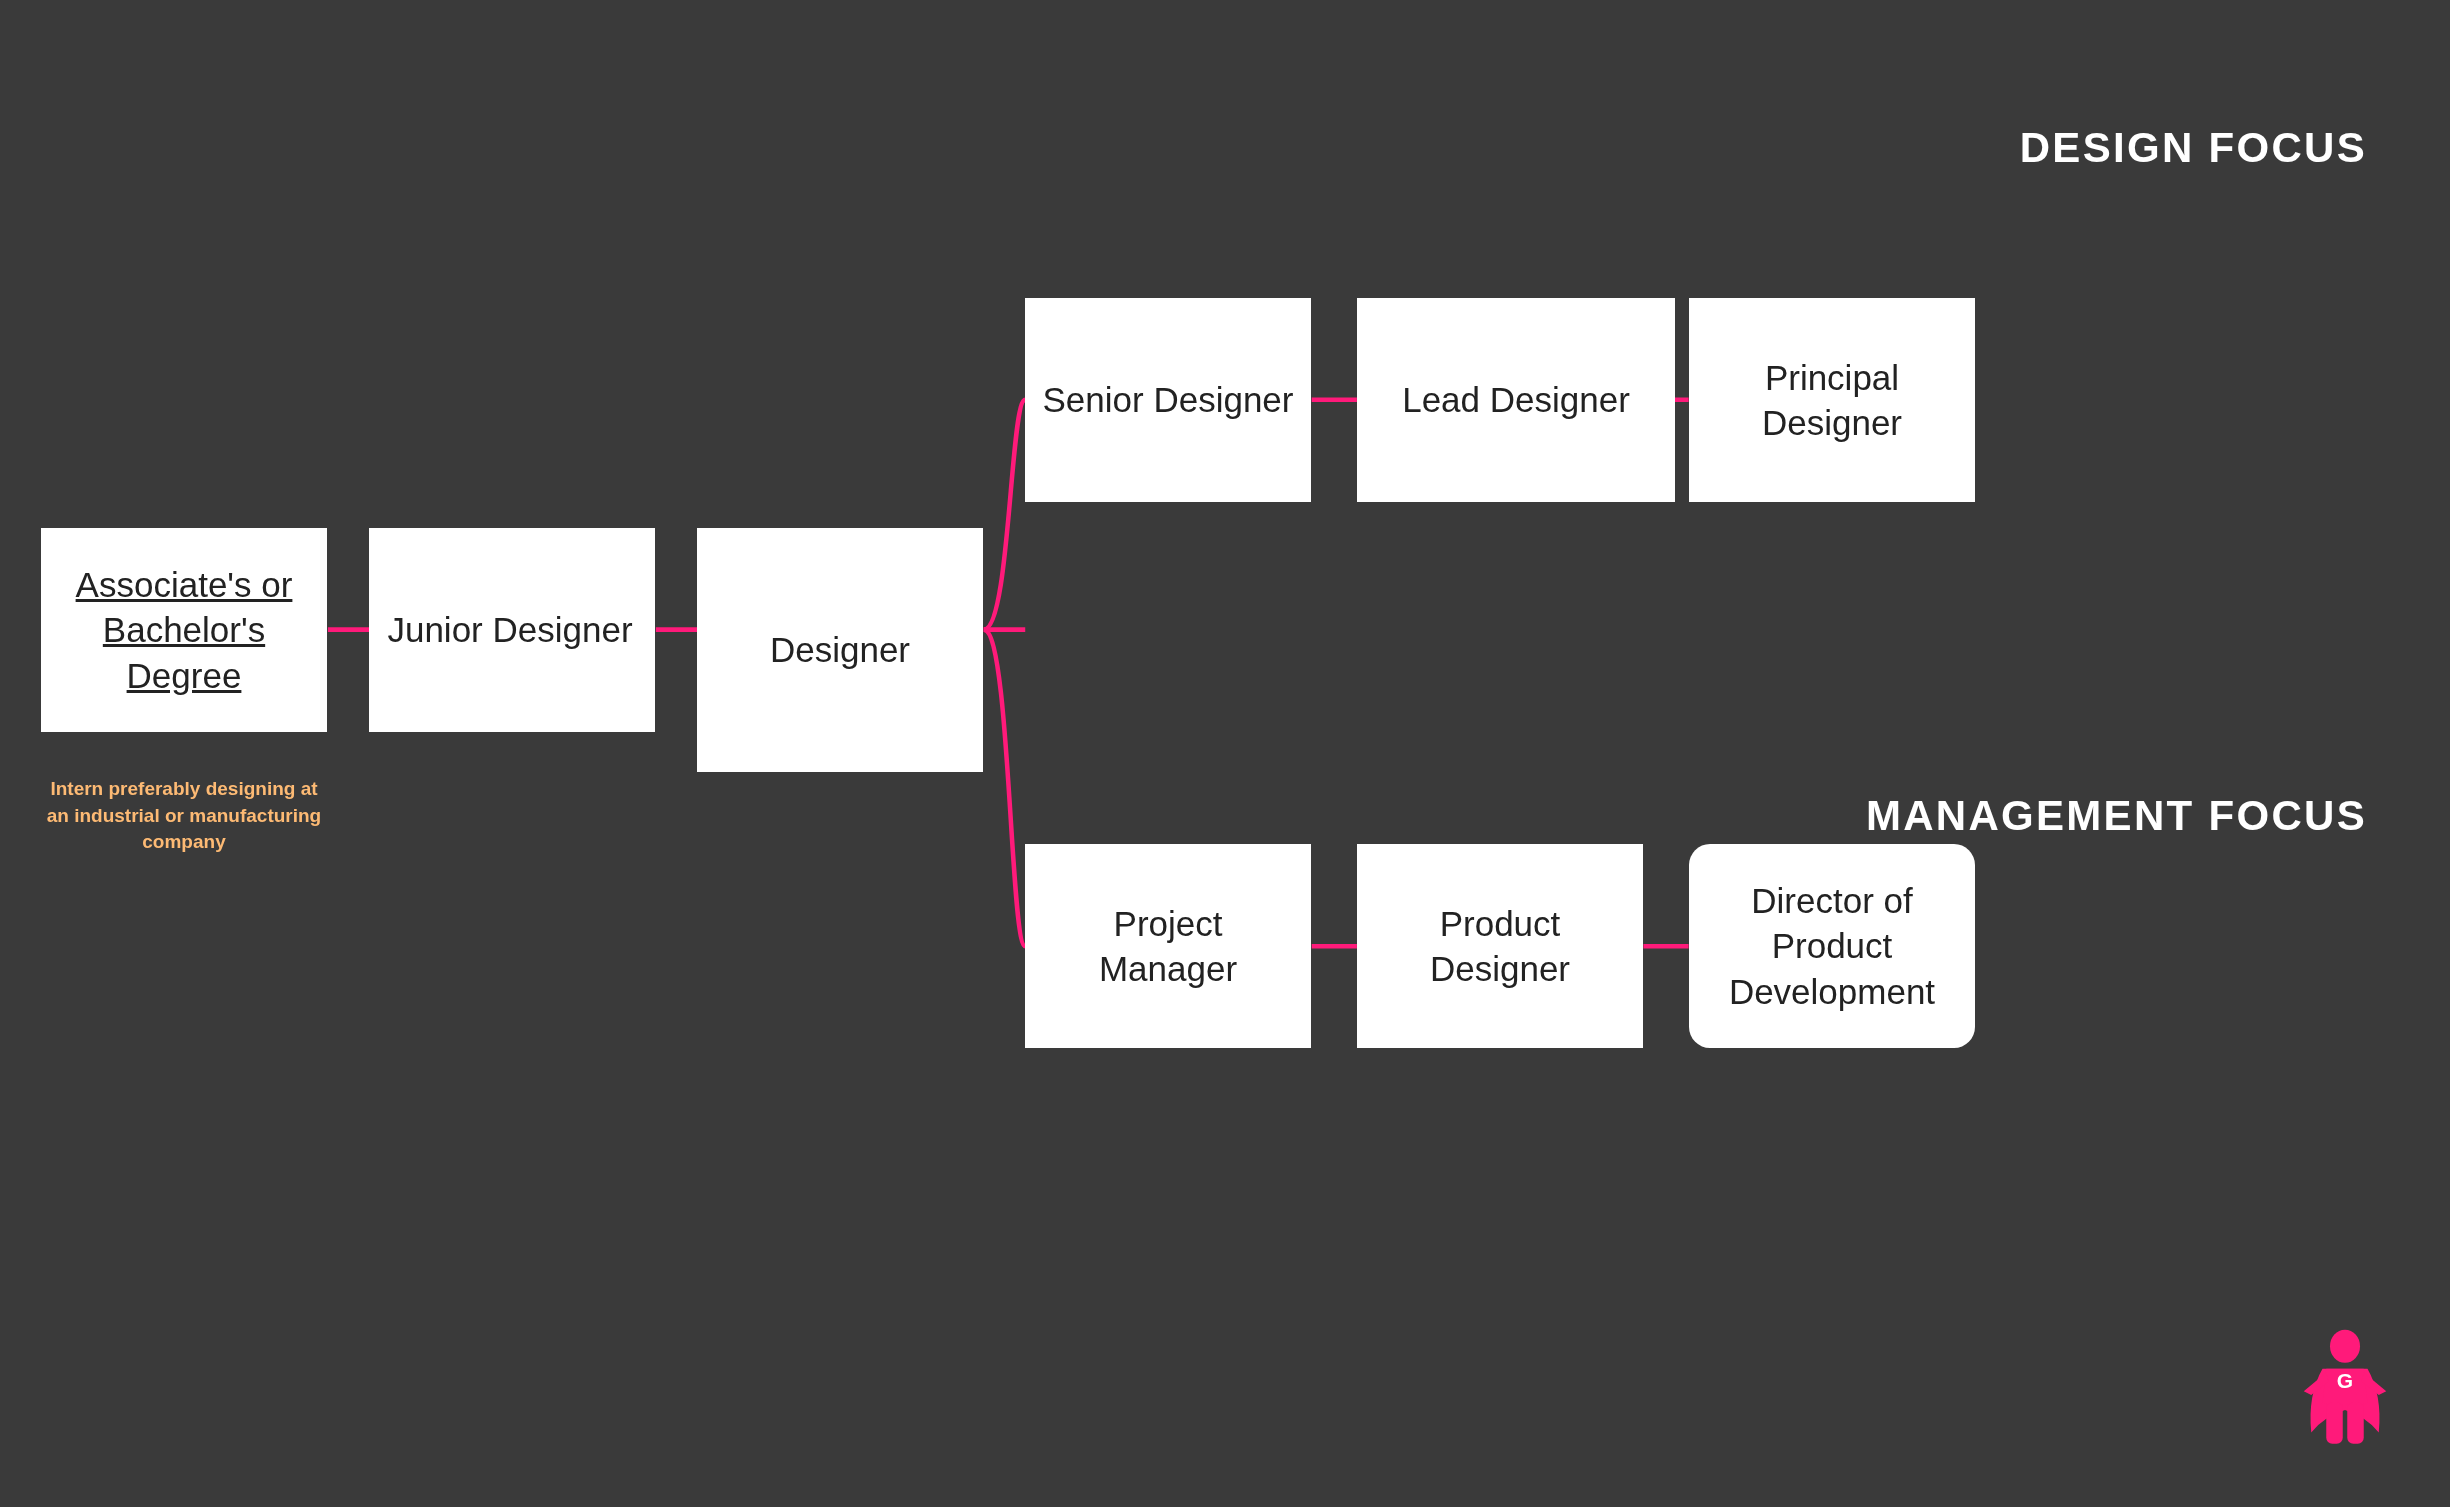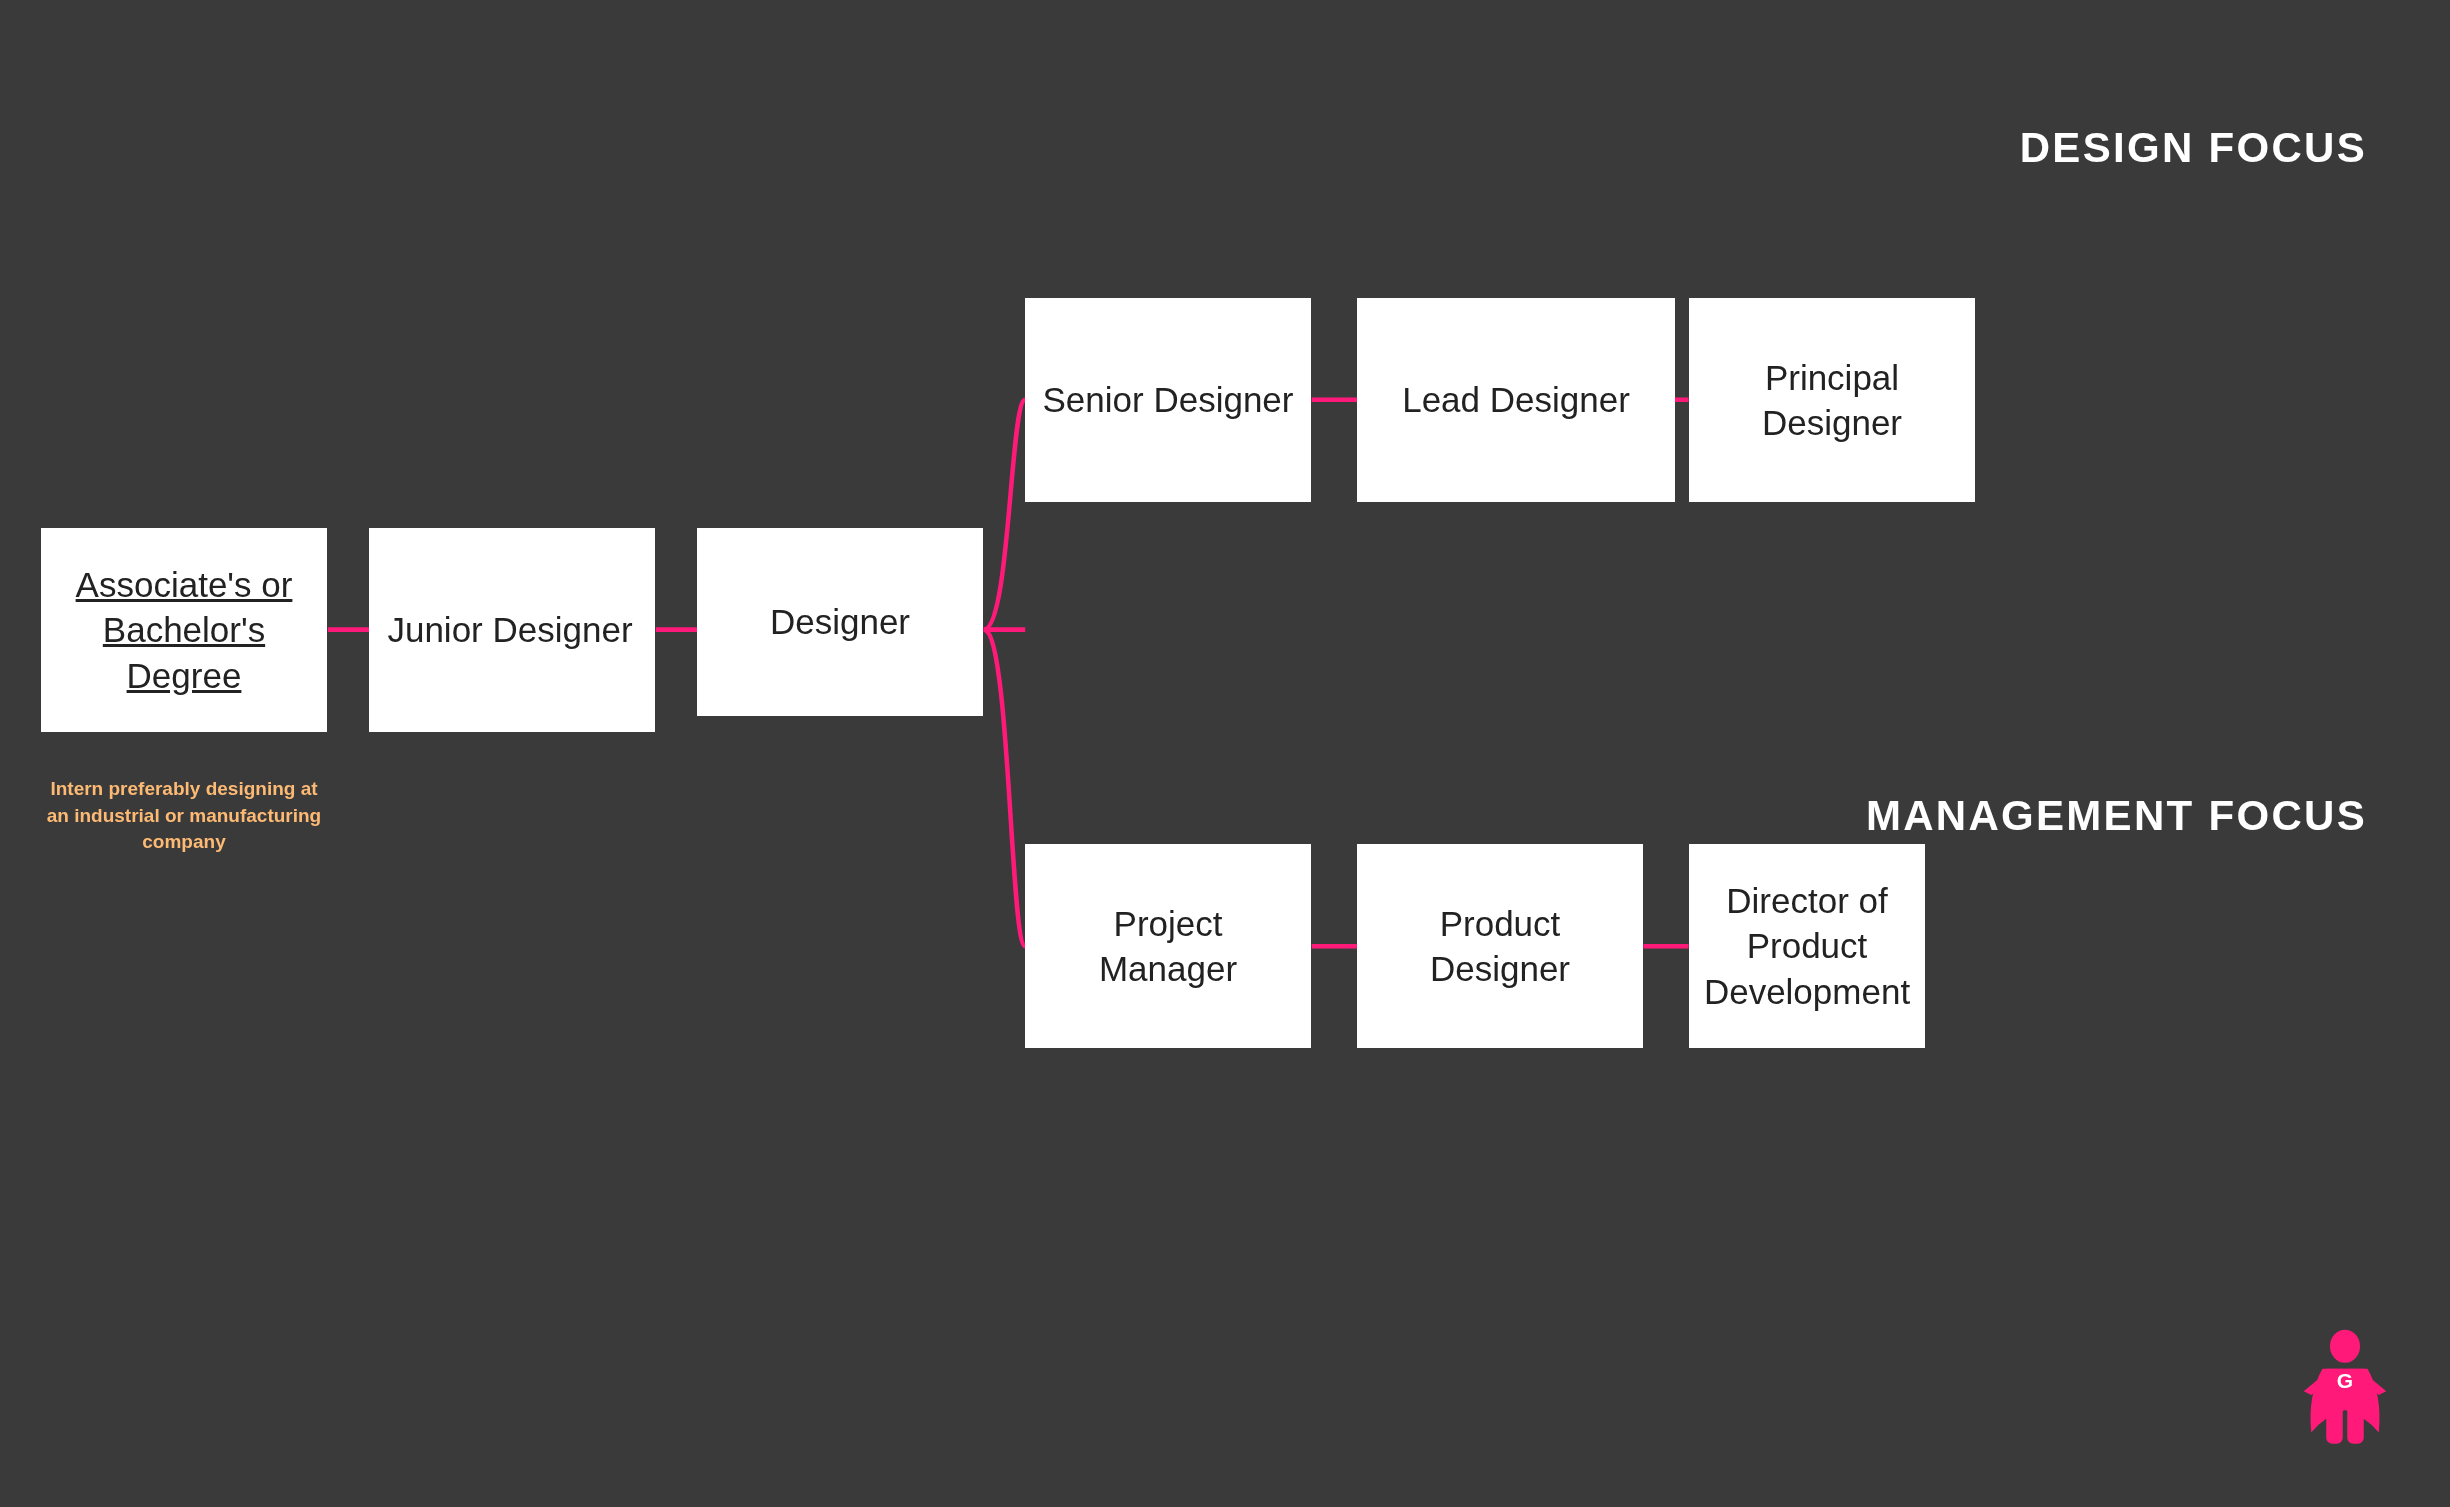--- a/index.html
+++ b/index.html
@@ -86,21 +86,21 @@
       width: 286px;
       height: 204px;
       padding-left: 11px;
     }
 
     
     .box-designer {
       left: 697px;
       top: 528px;
       width: 286px;
-      height: 188px;
+      height: 244px;
     }
 
     
     .box-senior {
       left: 1025px;
       top: 298px;
       width: 286px;
       height: 204px;
     }
 
@@ -133,22 +133,23 @@
       left: 1357px;
       top: 844px;
       width: 286px;
       height: 204px;
     }
 
     
     .box-director {
       left: 1689px;
       top: 844px;
-      width: 236px;
-      height: 204px;
+      width: 286px;
+      height: 204px;
+      border-radius: 21px;
     }
 
     
     .intern-text {
       position: absolute;
       top: 776px;
       left: 41px;
       width: 286px;
       font-size: 19px;
       font-weight: 700;

